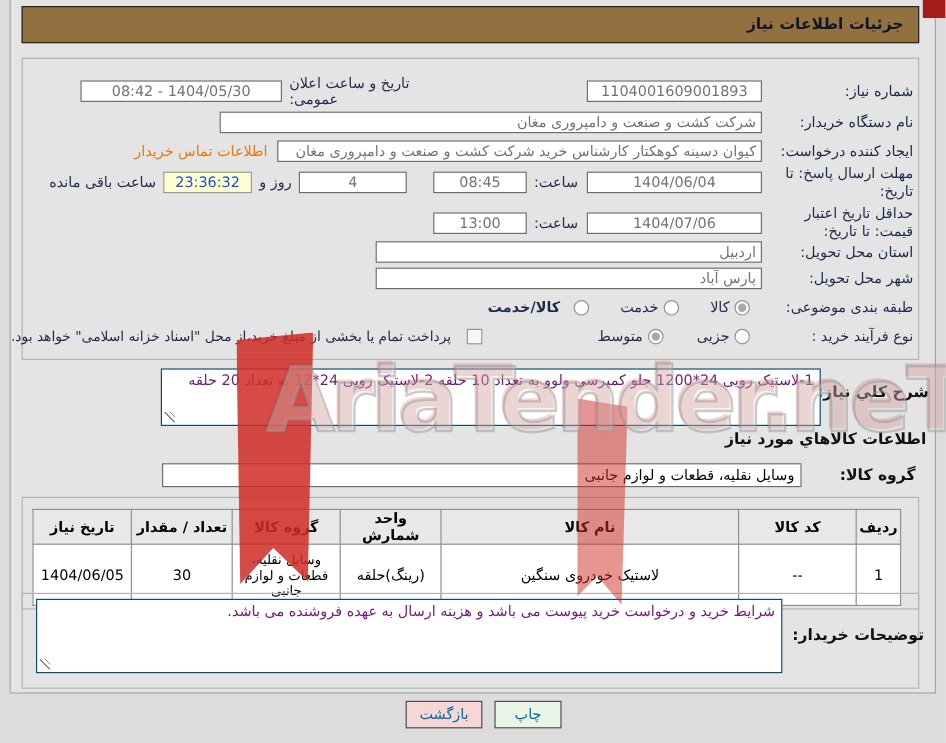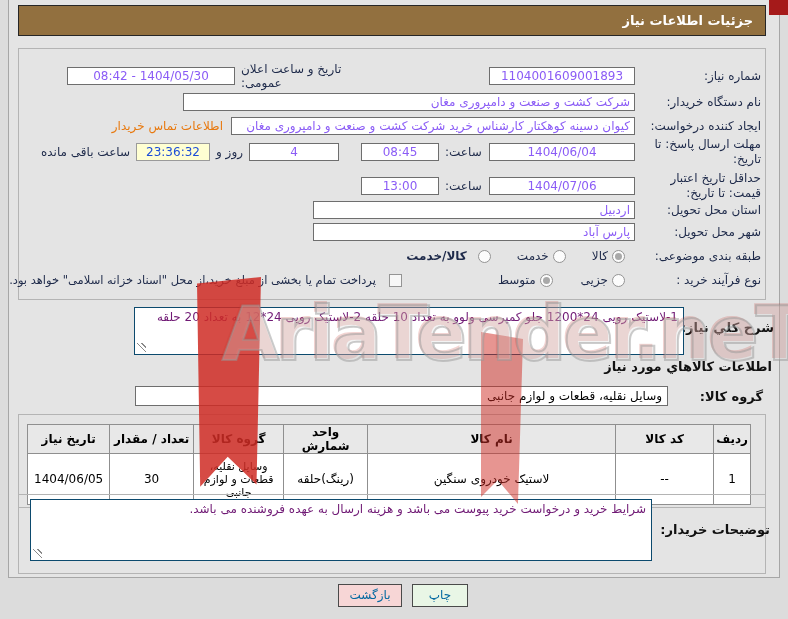--- a/index.html
+++ b/index.html
@@ -9,32 +9,32 @@
     font-family:"DejaVu Sans",sans-serif;
     direction:rtl;
     color:#1e2a4a;
   }
   
   .frame{position:absolute;left:8px;top:-1px;width:770px;height:577px;
     background:#e4e4e4;border:1px solid #a6a6a6;}
   
   .titlebar{position:absolute;left:18px;top:5px;width:748px;height:31px;
     background:#92703f;border:1px solid #262626;box-sizing:border-box;
-    color:#ffffff;font-weight:bold;font-size:13px;line-height:29px;
+    color:#0f172a;font-weight:bold;font-size:13px;line-height:29px;
     padding-right:12px;text-align:right;}
   .corner-red{position:absolute;left:769px;top:0;width:19px;height:15px;background:#a51a1a;}
   
   .form-box{position:absolute;left:18px;top:48px;width:748px;height:252px;
     border:1px solid #b4b4b4;box-sizing:border-box;}
   .fr{position:absolute;right:4px;left:4px;height:20px;display:flex;align-items:center;}
   .fr2{height:34px;}
   .lc{width:124px;flex:none;font-size:12px;text-align:right;line-height:15px;padding-left:2px;}
   .ml{font-size:12px;text-align:left;flex:none;}
   .inp{background:#fff;border:1px solid #6e6e6e;height:18px;line-height:17px;
-    font-size:12px;padding:0 4px;box-sizing:border-box;flex:none;color:#8b5cf6;
+    font-size:12px;padding:0 4px;box-sizing:border-box;flex:none;color:#737373;
     white-space:nowrap;overflow:hidden;}
   .ctr{text-align:center;}
   .rt{text-align:right;}
   .cd{background:#ffffd2;border:1px solid #9a9a9a;width:74px;height:18px;line-height:17px;
     text-align:center;font-size:12px;box-sizing:border-box;flex:none;color:#1d4ed8;}
   .rad{width:11px;height:11px;border:1px solid #949494;border-radius:50%;
     background:#fcfcfc;flex:none;position:relative;}
   .rad.sel::after{content:"";position:absolute;left:2px;top:2px;right:2px;bottom:2px;
     border-radius:50%;background:#a9a9a9;}
   .cb{width:11px;height:11px;border:1px solid #949494;background:#f7f7f7;flex:none;}

